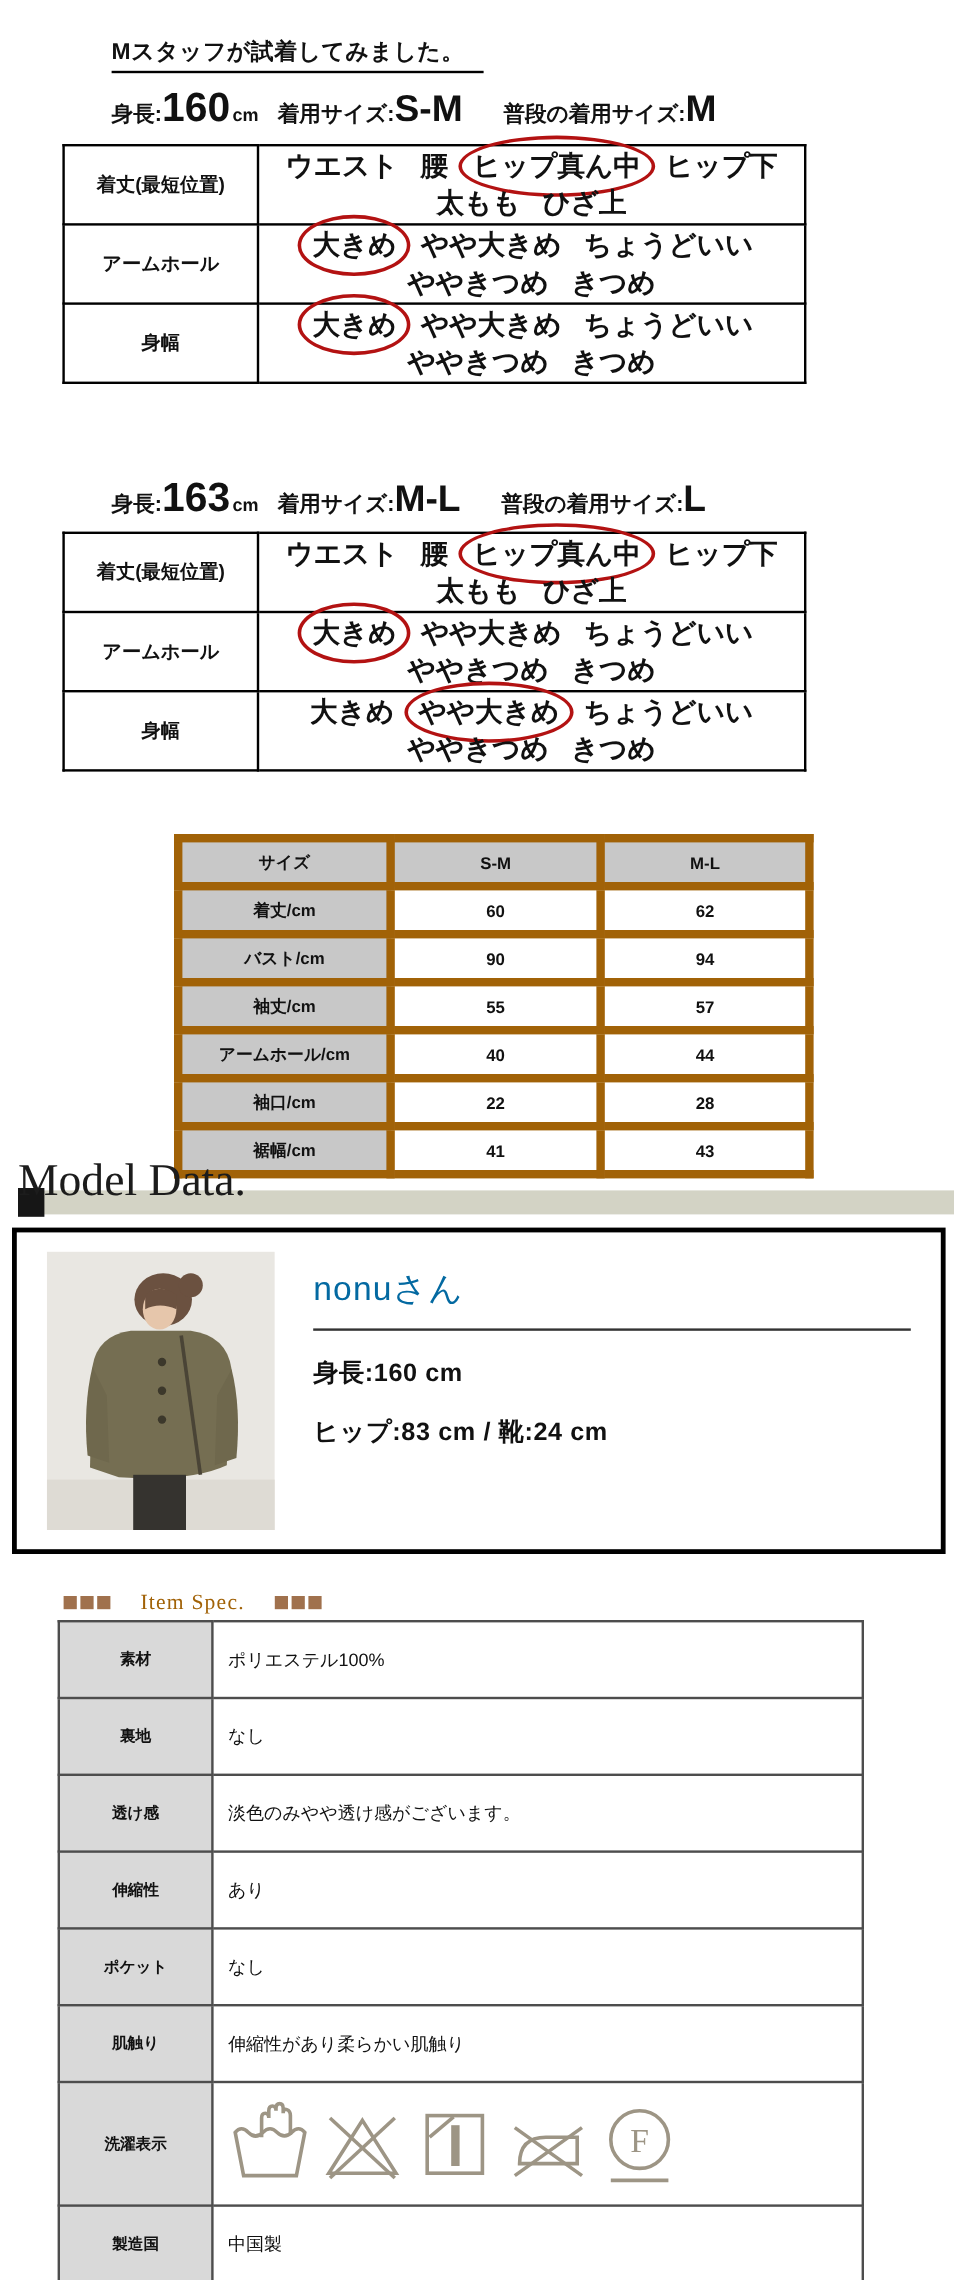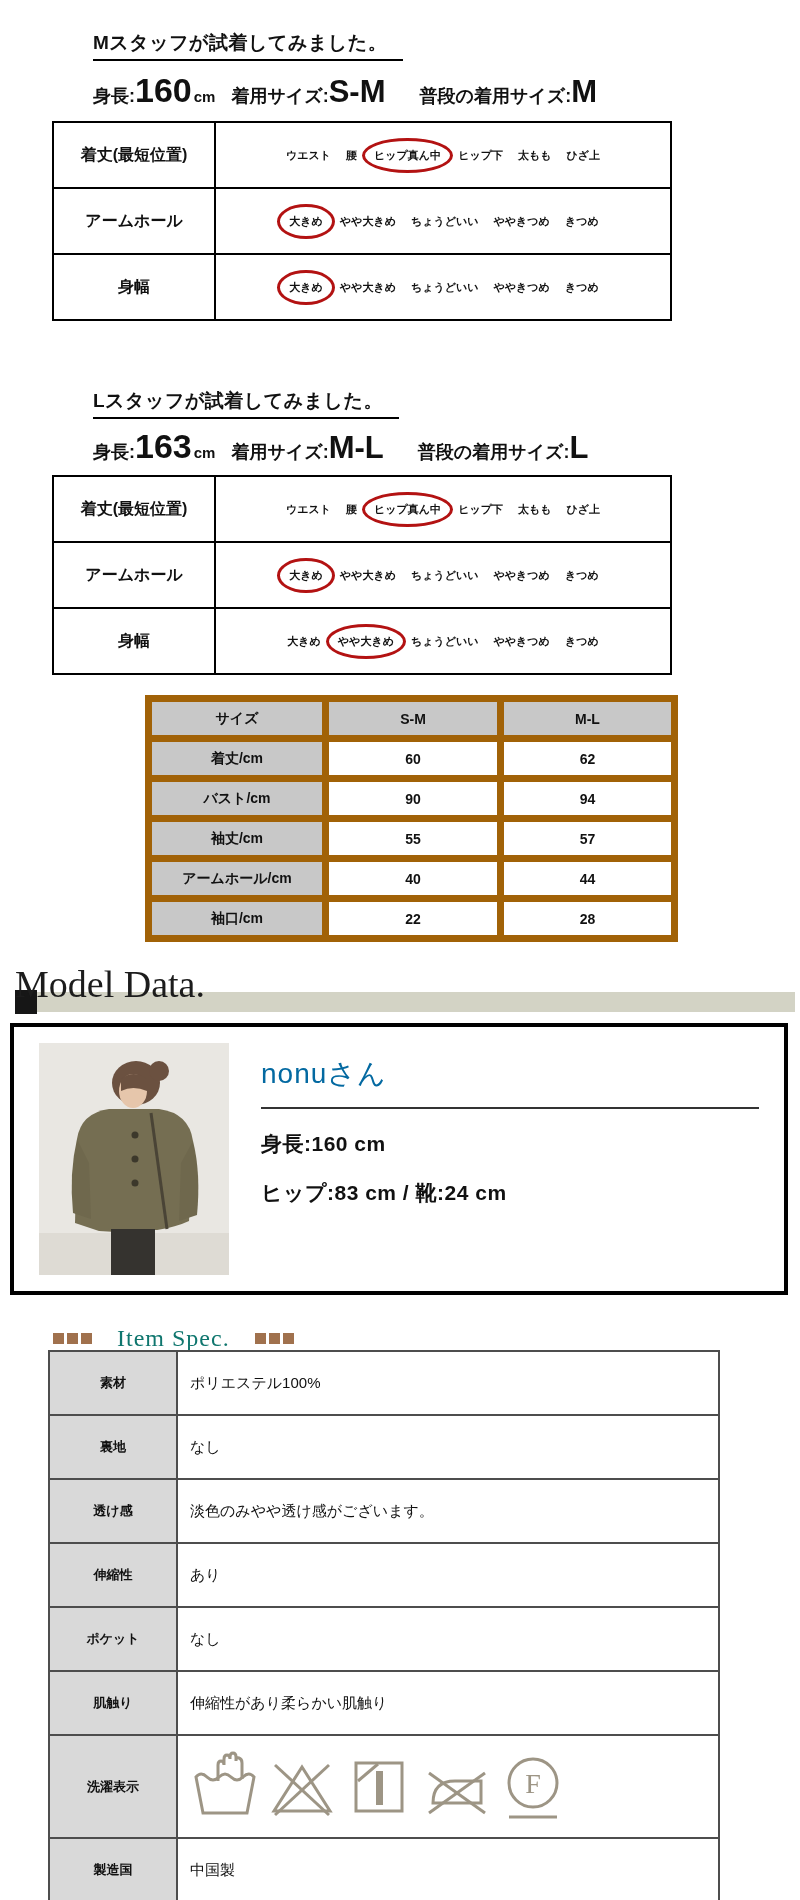--- a/index.html
+++ b/index.html
@@ -14,21 +14,21 @@
   .s-label{font-size:18px;font-weight:bold;}
   .s-big{font-size:34px;font-weight:bold;line-height:1;}
   .s-big2{font-size:31px;font-weight:bold;line-height:1;}
   .s-unit{font-size:15px;font-weight:bold;margin-left:2px;}
   .gap1{margin-left:16px;} .gap2{margin-left:34px;}
 
   table.fit-table{border-collapse:collapse;margin-left:52px;margin-top:13px;
                   width:620px;table-layout:fixed;}
   table.fit-table td{border:2.5px solid #000;height:62px;}
   td.fit-label{width:158px;text-align:center;font-weight:bold;font-size:16px;}
-  td.fit-opts{text-align:center;font-weight:bold;font-size:11px;}
+  td.fit-opts{text-align:center;font-weight:bold;font-size:23px;}
   .opt{display:inline-block;margin:0 6px;white-space:nowrap;}
   .circled{border:3.5px solid #b31212;border-radius:50%;padding:7px 9px;margin:-10px -4px;}
 
   
   table.size-chart{position:absolute;top:695px;left:145px;border-collapse:collapse;
                    width:505px;table-layout:fixed;}
   table.size-chart td{border:7px solid #a16207;height:33px;text-align:center;
                       font-size:14px;font-weight:bold;padding:0;}
   table.size-chart td.gray{background:#c8c8c8;}
   .sc-c1{width:170px;} .sc-c2{width:168px;} .sc-c3{width:167px;}
@@ -44,22 +44,22 @@
   .model-photo{position:absolute;left:25px;top:16px;width:190px;height:232px;}
   .model-info{position:absolute;left:247px;top:28px;width:505px;}
   .model-name{font-size:28px;color:#0369a1;font-weight:normal;letter-spacing:1px;}
   .model-rule{border-bottom:2px solid #333;margin-top:14px;width:498px;}
   .model-line{font-size:21px;font-weight:bold;margin-top:21px;letter-spacing:.5px;}
 
   
   .spec-head{position:absolute;top:1325px;left:53px;display:flex;align-items:center;}
   .sq-group{display:flex;gap:3px;}
   .sq{width:11px;height:11px;background:#a0714d;}
-  .spec-title{font-family:"Liberation Serif","DejaVu Serif",serif;font-size:24px;
-              color:#0f766e;margin:0 25px;letter-spacing:1px;}
+  .spec-title{font-family:"Liberation Serif","DejaVu Serif",serif;font-size:18px;
+              color:#a16207;margin:0 25px;letter-spacing:1px;}
 
   table.spec-table{position:absolute;top:1350px;left:48px;border-collapse:collapse;
                    width:672px;table-layout:fixed;}
   table.spec-table td{border:2px solid #4d4d4d;}
   td.spec-label{width:124px;background:#d9d9d9;text-align:center;font-weight:bold;
                 font-size:13px;white-space:nowrap;}
   td.spec-value{font-size:15px;padding-left:12px;background:#fff;}
   tr.spec-row{height:64px;} tr.spec-row-tall{height:103px;}
   .laundry{display:flex;align-items:center;gap:7px;}
 </style>
@@ -110,21 +110,20 @@
           <span class="opt">ちょうどいい</span>
           <span class="opt">ややきつめ</span>
           <span class="opt">きつめ</span>
         </td>
       </tr>
     </tbody>
       </table>
   </section>
 
   <section class="tryon" style="top:388px;">
-    <div class="try-heading">Lスタッフが試着してみました。</div>
     <div class="stats" style="margin-top:10px;">
       <span class="s-label">身長:</span>
       <span class="s-big">163</span>
       <span class="s-unit">cm</span>
       <span class="s-label gap1">着用サイズ:</span>
       <span class="s-big2">M-L</span>
       <span class="s-label gap2">普段の着用サイズ:</span>
       <span class="s-big2">L</span>
     </div>
     <table class="fit-table" style="margin-top:11px;">
@@ -188,20 +187,25 @@
     </tr>
     <tr>
       <td class="gray">アームホール/cm</td>
       <td>40</td>
       <td>44</td>
     </tr>
     <tr>
       <td class="gray">袖口/cm</td>
       <td>22</td>
       <td>28</td>
+    </tr>
+    <tr>
+      <td class="gray">裾幅/cm</td>
+      <td>41</td>
+      <td>43</td>
     </tr>
   </tbody>
     </table>
 
   <div class="model-heading">
     <div class="band"></div>
     <div class="bar"></div>
     <div class="mh-text">Model Data.</div>
   </div>
 

